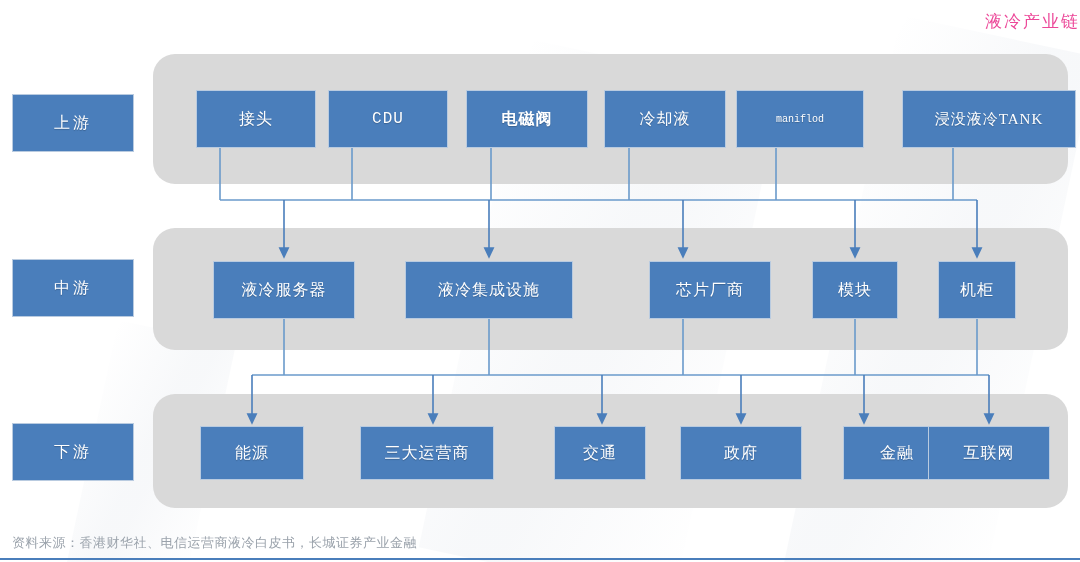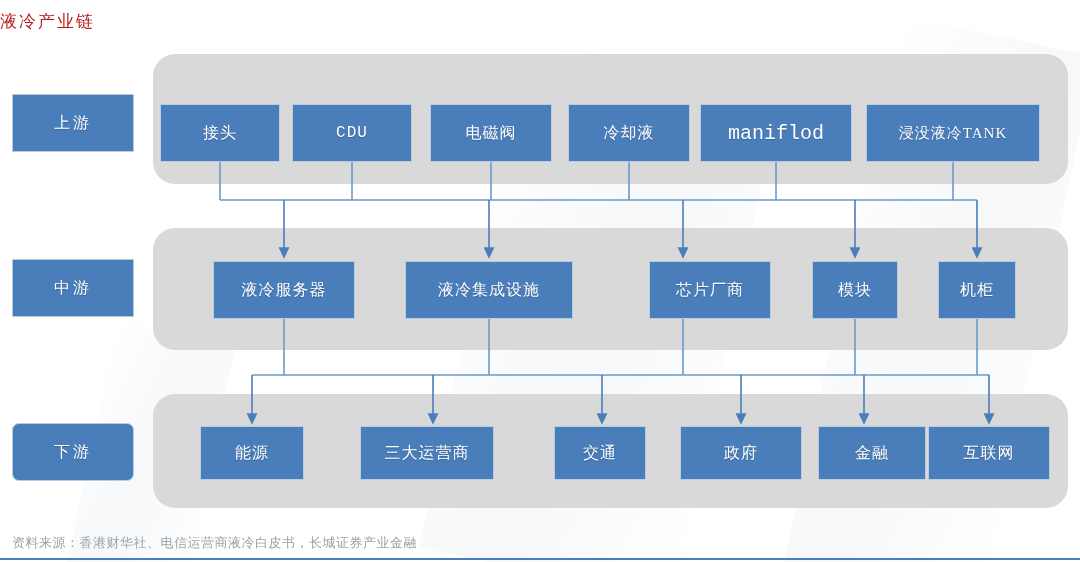--- a/index.html
+++ b/index.html
@@ -23,23 +23,23 @@
   }
   .wm1 { left: 470px; top: 60px; width: 260px; height: 520px; transform: rotate(12deg); }
   .wm2 { left: 840px; top: 30px; width: 200px; height: 560px; transform: rotate(12deg); }
   .wm3 { left: 90px; top: 330px; width: 120px; height: 260px; transform: rotate(12deg); }
 
   #chart-title {
     position: absolute;
     left: 0;
     top: 10px;
     width: 1080px;
-    text-align: left;
+    text-align: right;
     font-size: 17px;
-    color: #b91c1c;
+    color: #ec4899;
     font-family: "Liberation Serif", "DejaVu Serif", serif;
     letter-spacing: 2px;
     white-space: nowrap;
   }
 
   .band {
     position: absolute;
     background: #d9d9d9;
     border-radius: 22px;
   }
@@ -63,48 +63,48 @@
   }
   .tier-label {
     left: 12px;
     width: 122px;
     height: 58px;
     font-size: 16px;
     letter-spacing: 3px;
   }
   #tier-upstream   { top: 94px; }
   #tier-midstream  { top: 259px; }
-  #tier-downstream { top: 423px; border-radius: 7px; }
+  #tier-downstream { top: 423px; }
 
   .node { font-size: 16px; letter-spacing: 1px; }
 
   
-  .u { top: 104px; height: 58px; }
+  .u { top: 90px; height: 58px; margin-left: 36px; }
   #node-jietou     { left: 160px;  width: 120px; }
   #node-cdu        { left: 292px;  width: 120px; font-family: "Liberation Mono", "DejaVu Sans Mono", monospace; letter-spacing: 1px; }
-  #node-dcf        { left: 430px;  width: 122px; }
+  #node-dcf        { left: 430px;  width: 122px; font-weight: bold; }
   #node-lqy        { left: 568px;  width: 122px; }
-  #node-maniflod   { left: 700px;  width: 152px; font-family: "Liberation Mono", "DejaVu Sans Mono", monospace; font-size: 20px; letter-spacing: 0px; }
+  #node-maniflod   { left: 700px;  width: 128px; font-family: "Liberation Mono", "DejaVu Sans Mono", monospace; font-size: 10px; letter-spacing: 0px; }
   #node-tank       { left: 866px;  width: 174px; font-size: 15px; }
 
   
   .m { top: 261px; height: 58px; }
   #node-server     { left: 213px; width: 142px; }
   #node-integ      { left: 405px; width: 168px; }
   #node-chip       { left: 649px; width: 122px; }
   #node-module     { left: 812px; width: 86px;  }
   #node-cabinet    { left: 938px; width: 78px;  }
 
   
   .d { top: 426px; height: 54px; }
   #node-energy     { left: 200px; width: 104px; }
   #node-carriers   { left: 360px; width: 134px; }
   #node-transport  { left: 554px; width: 92px;  }
   #node-gov        { left: 680px; width: 122px; }
-  #node-finance    { left: 818px; width: 108px;  }
+  #node-finance    { left: 843px; width: 108px;  }
   #node-internet   { left: 928px; width: 122px; }
 
   #connectors {
     position: absolute;
     left: 0;
     top: 0;
     width: 1080px;
     height: 562px;
     pointer-events: none;
   }

